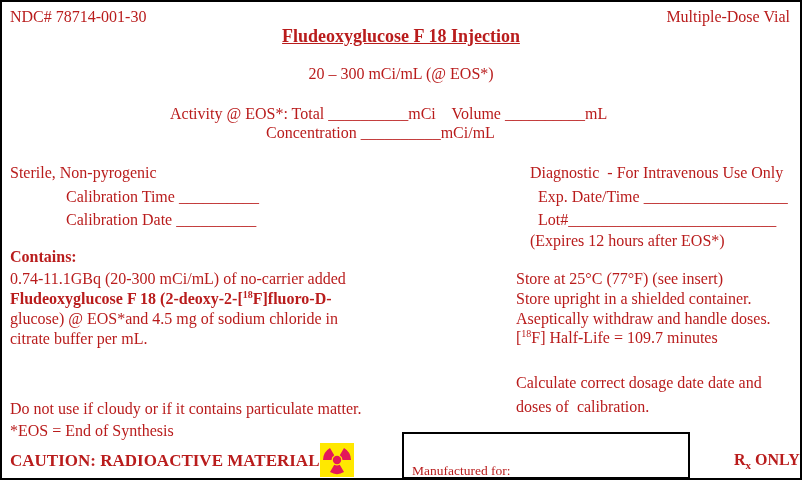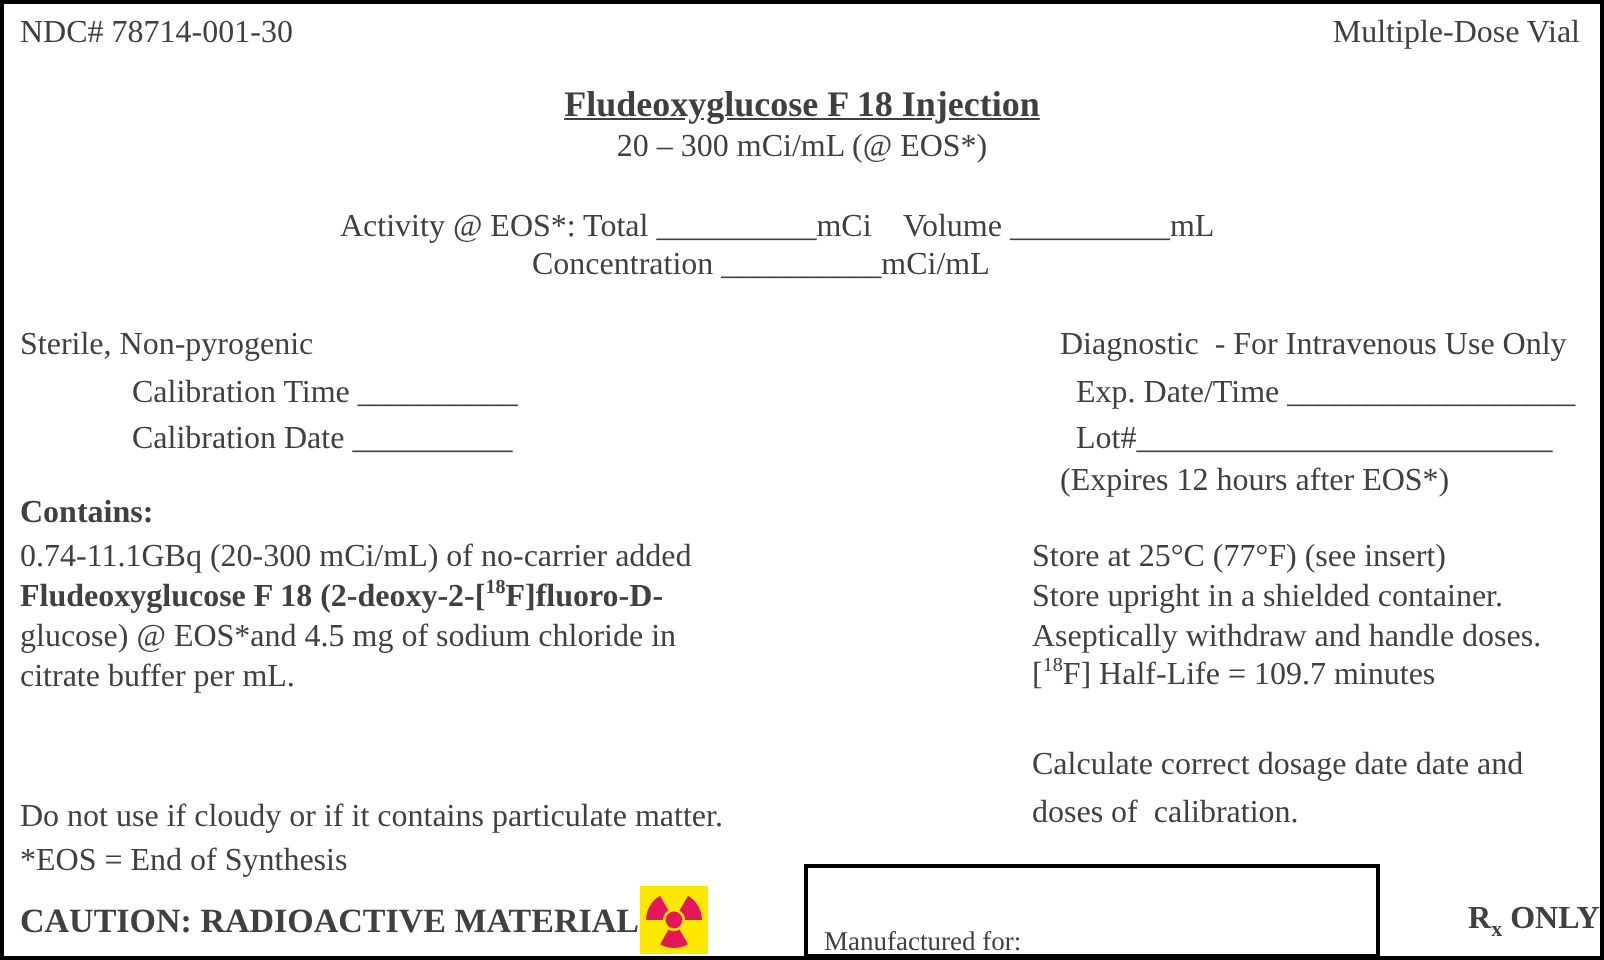--- a/index.html
+++ b/index.html
@@ -9,21 +9,21 @@
   }
   .page {
     position: relative;
     width: 802px;
     height: 480px;
     box-sizing: border-box;
     border: 2px solid #000000;
     background: #ffffff;
     font-family: "Liberation Serif", serif;
     font-size: 16px;
-    color: #404040;
+    color: #b91c1c;
     overflow: hidden;
   }
   .abs { position: absolute; white-space: pre; }
   .b { font-weight: bold; }
   .center { left: 0; width: 100%; text-align: center; }
   .title-main {
     font-size: 18px;
     font-weight: bold;
     text-decoration: underline;
   }
@@ -68,21 +68,21 @@
   }
 </style>
 </head>
 <body>
 
 <div class="page">
 
   <div class="abs" style="left:8px; top:6px;">NDC# 78714-001-30</div>
   <div class="abs" style="right:10px; top:6px;">Multiple-Dose Vial</div>
 
-  <div class="abs center" style="top:40px;"><span class="title-main">Fludeoxyglucose F 18 Injection</span></div>
+  <div class="abs center" style="top:24px;"><span class="title-main">Fludeoxyglucose F 18 Injection</span></div>
   <div class="abs center" style="top:63px;">20 – 300 mCi/mL (@ EOS*)</div>
 
   <div class="abs" style="left:168px; top:103px;">Activity @ EOS*: Total __________mCi    Volume __________mL</div>
   <div class="abs" style="left:264px; top:122px;">Concentration __________mCi/mL</div>
 
   <div class="abs" style="left:8px; top:162px;">Sterile, Non-pyrogenic</div>
   <div class="abs" style="left:64px; top:186px;">Calibration Time __________</div>
   <div class="abs" style="left:64px; top:209px;">Calibration Date __________</div>
 
   <div class="abs" style="left:528px; top:162px;">Diagnostic  - For Intravenous Use Only</div>

